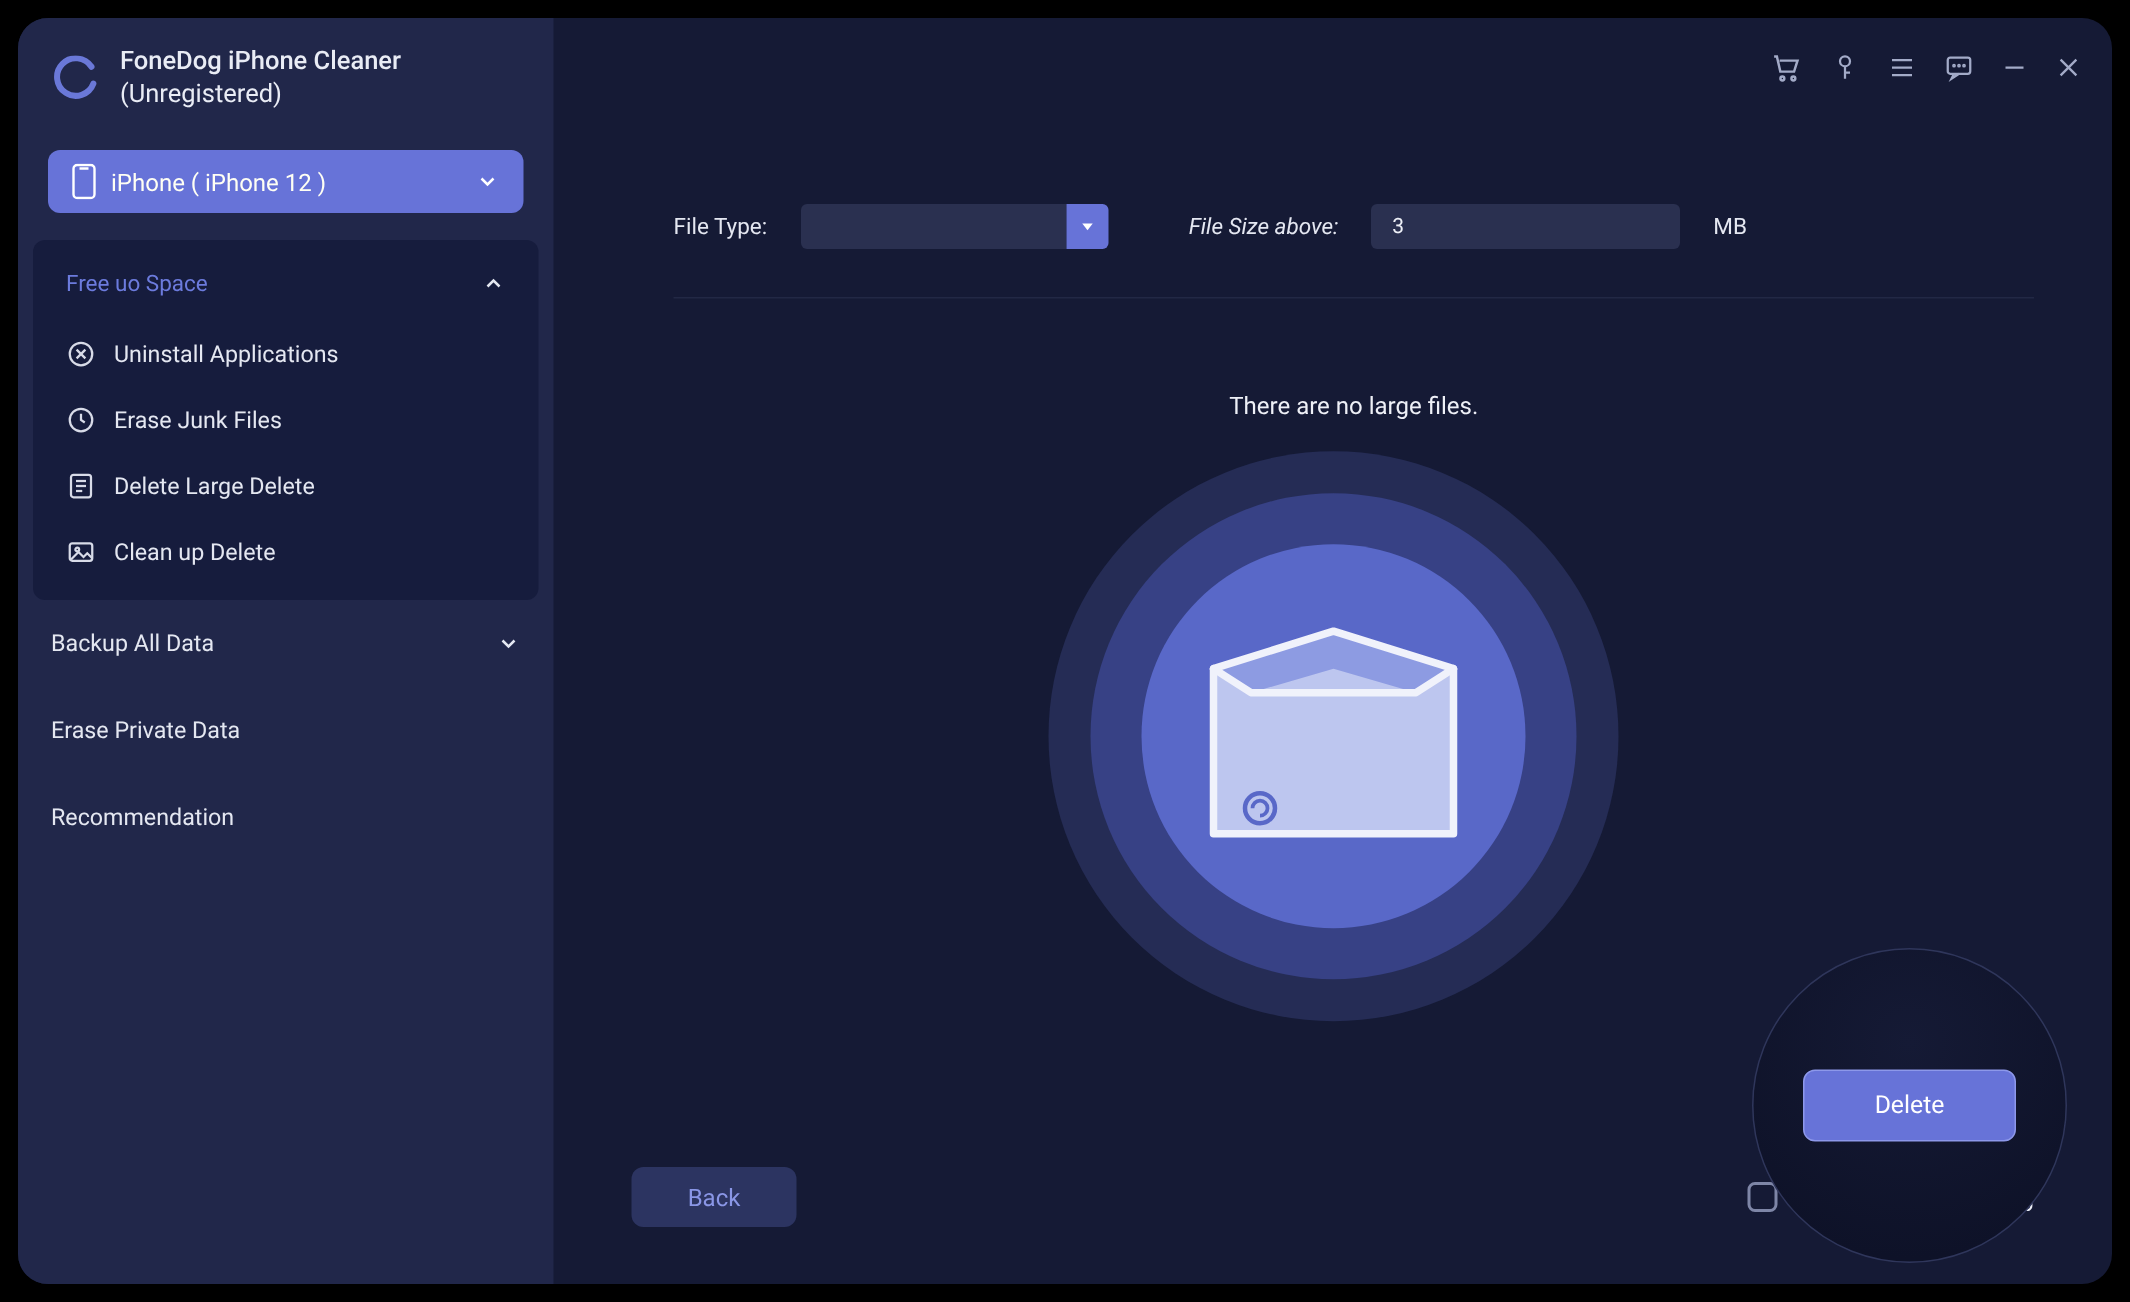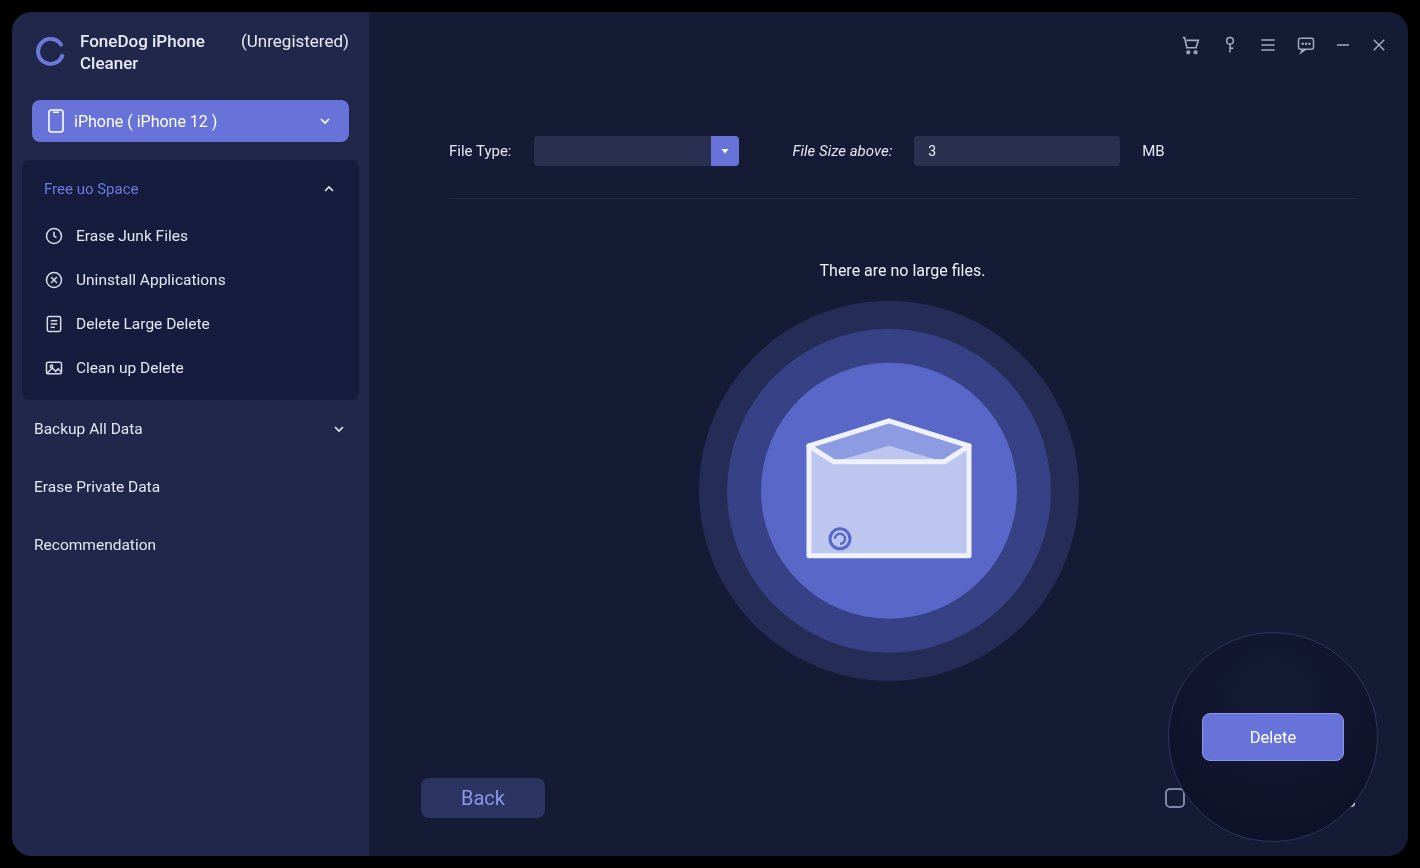--- a/index.html
+++ b/index.html
@@ -2,21 +2,21 @@
 <html><head>
 <meta charset="utf-8">
 <style>
 * { box-sizing: border-box; margin: 0; padding: 0; font-family: -apple-system, BlinkMacSystemFont, "Segoe UI", Roboto, sans-serif; }
 body { width:1420px; height:868px; background:#000; overflow:hidden; }
 .app { width:1396px; height:844px; margin:12px; border-radius:20px; background:#151a35; display:flex; position:relative; overflow:hidden; }
 
 .sidebar { width:357px; height:100%; background:#21274a; padding:18px 0 0 0; display:flex; flex-direction:column; }
 .brand { display:flex; align-items:center; gap:14px; padding:0 20px 20px 24px; }
 .brand-logo { width:30px; height:30px; color:#6a78d8; flex-shrink:0; }
-.brand-text { display:flex; flex-direction:row; line-height:1.3; }
+.brand-text { display:flex; flex-direction:column; line-height:1.3; }
 .brand-title { color:#e9ecf5; font-size:17px; font-weight:500; }
 .brand-sub { color:#e9ecf5; font-size:17px; }
 
 .device-select { margin:6px 20px 18px 20px; height:42px; background:#6773d8; border-radius:8px; display:flex; align-items:center; gap:10px; padding:0 16px; color:#fffff4; font-size:16px; cursor:pointer; }
 .device-select .phone-icon{ color:#fff; }
 .device-select .chev{ margin-left:auto; color:#fff; }
 
 .section { margin:0 10px; }
 .section-card { background:#161c3d; border-radius:8px; padding:10px 8px; }
 .section-head { display:flex; align-items:center; padding:10px 14px 16px 14px; color:#6c7bdd; font-size:15px; cursor:pointer; }
@@ -43,21 +43,21 @@
 
 .empty-msg{ text-align:center; color:#eef0f7; font-size:16px; margin-top:62px; }
 
 .illustration{ position:absolute; left:50%; top:54%; transform:translate(-50%,-44%); width:380px; height:380px; }
 .c1{position:absolute; inset:0; border-radius:50%; background:#252c55;}
 .c2{position:absolute; inset:28px; border-radius:50%; background:#374185;}
 .c3{position:absolute; inset:62px; border-radius:50%; background:#5968c8;}
 .box{ position:absolute; left:50%; top:50%; transform:translate(-50%,-50%); }
 
 .bottom-bar{ position:absolute; left:0; right:0; bottom:38px; padding:0 52px; display:flex; align-items:center; }
-.back-btn{ width:124px; height:40px; background:#2c3461; border-radius:8px; color:#8a96e6; font-size:20px; display:flex; align-items:center; justify-content:center; cursor:pointer; }
+.back-btn{ width:110px; height:40px; background:#2c3461; border-radius:8px; color:#8a96e6; font-size:16px; display:flex; align-items:center; justify-content:center; cursor:pointer; }
 .backup-group{ margin-left:auto; display:flex; align-items:center; gap:12px; color:#eef0f7; font-size:16px; }
 .cb{ width:20px; height:20px; border:2px solid #7e86a7; border-radius:5px; cursor:pointer; }
 .erase-ring{ position:absolute; right:30px; bottom:14px; width:210px; height:210px; border-radius:50%; border:1px solid #2f365b; background:radial-gradient(circle at 50% 30%, #151a35 0%, #0e1228 80%); display:flex; align-items:center; justify-content:center; }
 .erase-btn{ width:142px; height:48px; background:#6773d8; border:1px solid #8d98ea; border-radius:8px; color:#fff; font-size:16.5px; display:flex; align-items:center; justify-content:center; cursor:pointer; }
 
 svg{display:block;}
 </style>
 </head>
 <body>
 
@@ -89,31 +89,31 @@
       <div class="section-card">
         <div class="section-head">
           <span>Free uo Space</span>
           <svg class="chev" width="16" height="16" viewBox="0 0 24 24" fill="none" stroke="currentColor" stroke-width="2.5">
               <polyline points="6 15 12 9 18 15"></polyline>
             </svg>
         </div>
         <div class="menu-item">
           <svg class="ico" width="20" height="20" viewBox="0 0 24 24" fill="none" stroke="currentColor" stroke-width="1.8">
               <circle cx="12" cy="12" r="9"></circle>
-              <polyline points="12 7 12 12 15 14"></polyline>
-            </svg>
-          <span>Erase Junk Files</span>
-        </div>
-        <div class="menu-item">
-          <svg class="ico" width="20" height="20" viewBox="0 0 24 24" fill="none" stroke="currentColor" stroke-width="1.8">
-              <circle cx="12" cy="12" r="9"></circle>
               <line x1="8.5" y1="8.5" x2="15.5" y2="15.5"></line>
               <line x1="15.5" y1="8.5" x2="8.5" y2="15.5"></line>
             </svg>
           <span>Uninstall Applications</span>
+        </div>
+        <div class="menu-item">
+          <svg class="ico" width="20" height="20" viewBox="0 0 24 24" fill="none" stroke="currentColor" stroke-width="1.8">
+              <circle cx="12" cy="12" r="9"></circle>
+              <polyline points="12 7 12 12 15 14"></polyline>
+            </svg>
+          <span>Erase Junk Files</span>
         </div>
         <div class="menu-item">
           <svg class="ico" width="20" height="20" viewBox="0 0 24 24" fill="none" stroke="currentColor" stroke-width="1.8">
               <rect x="4" y="3" width="16" height="18" rx="2"></rect>
               <line x1="8" y1="8" x2="16" y2="8"></line>
               <line x1="8" y1="12" x2="16" y2="12"></line>
               <line x1="8" y1="16" x2="13" y2="16"></line>
             </svg>
           <span>Delete Large Delete</span>
         </div>

